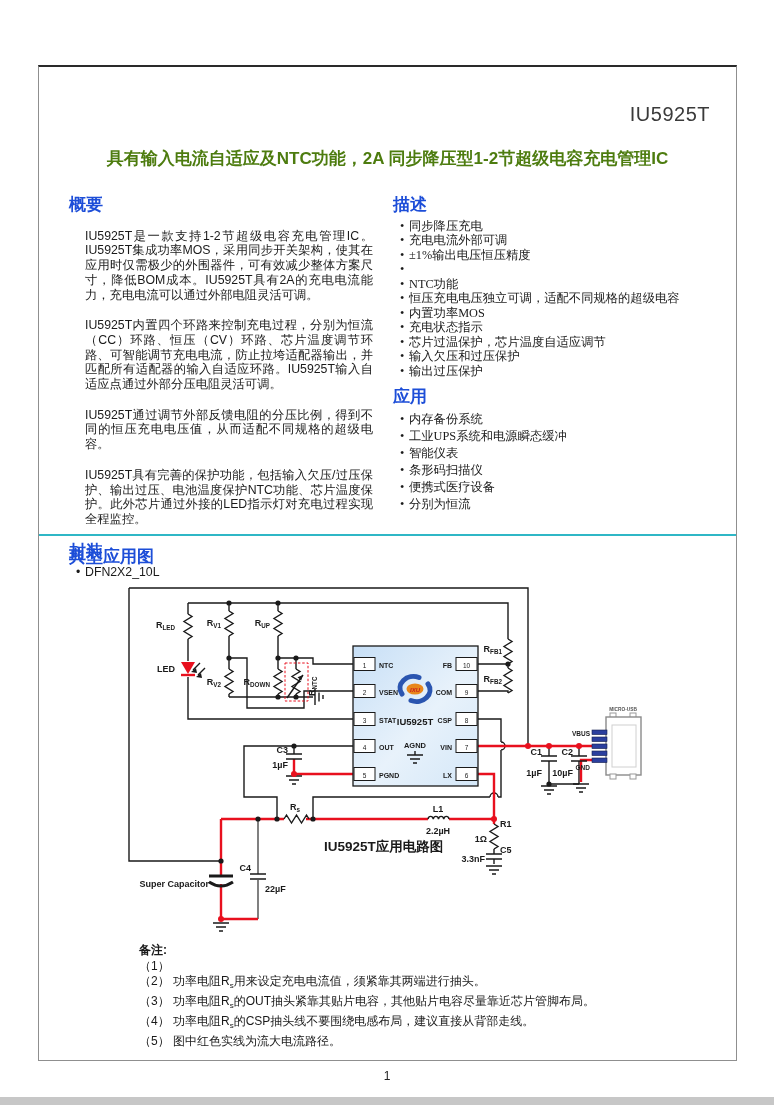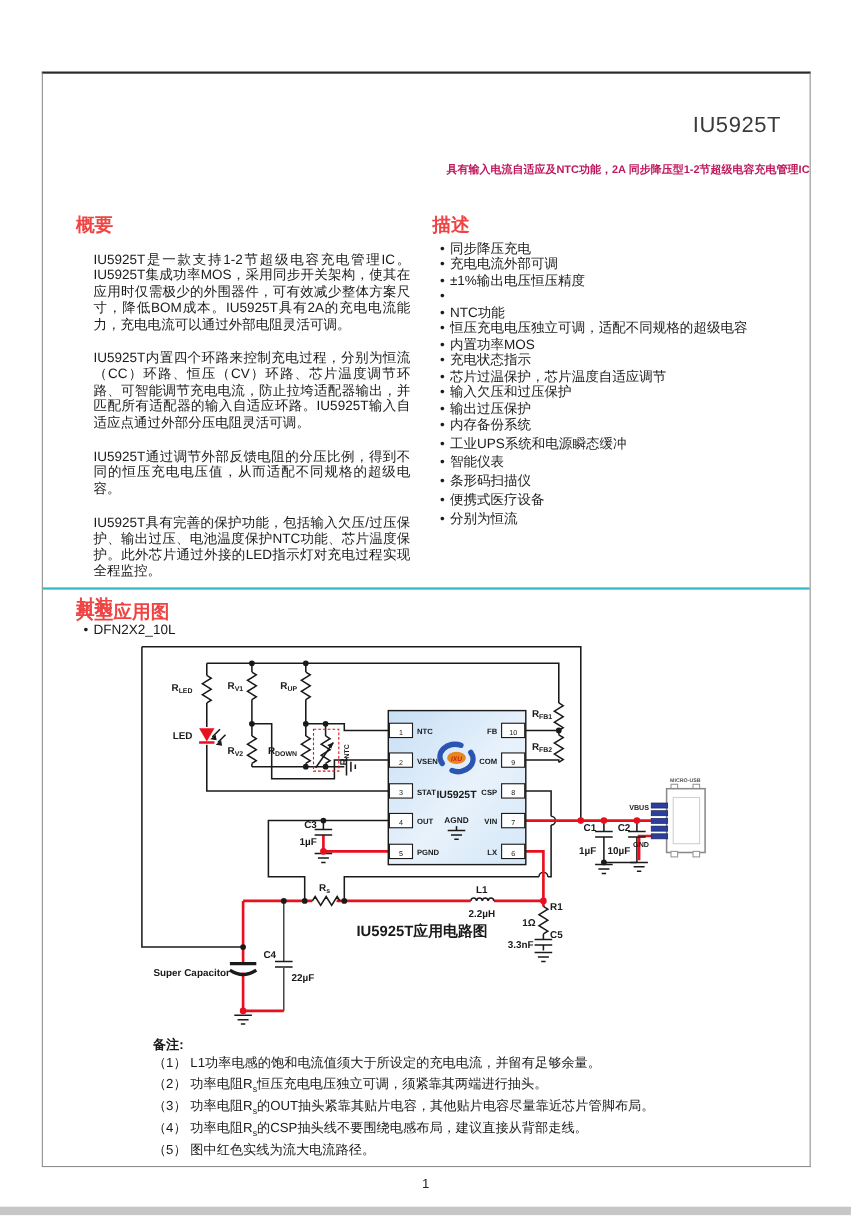--- a/index.html
+++ b/index.html
@@ -6,25 +6,25 @@
   body{font-family:"Liberation Sans","DejaVu Sans",sans-serif;color:#1a1a1a;}
   #page{position:relative;width:774px;height:1105px;background:#fff;overflow:hidden;}
   
   #logo{position:absolute;left:52px;top:6px;width:240px;height:58px;}
   .logo-cn{font-size:27px;font-weight:bold;letter-spacing:1px;line-height:1;}
   .logo-en{font-size:8.5px;font-style:italic;font-weight:bold;color:#3a3a3a;letter-spacing:1.6px;}
   
   #box{position:absolute;left:38px;top:65px;width:697px;height:993px;background:#fff;
        border:1px solid #8f8f8f;border-top:2px solid #2a2a2a;}
   .part-title{position:absolute;right:26px;top:36px;font-size:20px;color:#3a3a3a;letter-spacing:0.5px;}
-  .subtitle{position:absolute;left:0;top:80px;width:100%;text-align:right;font-size:10px;font-weight:bold;color:#be185d;}
-  .h2{font-size:17px;font-weight:bold;margin:0 0 6px 0;color:#ef4444;}
+  .subtitle{position:absolute;left:0;top:80px;width:100%;text-align:center;font-size:17px;font-weight:bold;color:#4d7c0f;}
+  .h2{font-size:17px;font-weight:bold;margin:0 0 6px 0;color:#1d4ed8;}
   .col{position:absolute;top:131px;font-size:12.3px;line-height:14.7px;}
   #col-left{left:30px;width:320px;text-align:justify;}
-  #col-right{left:354px;width:322px;}
+  #col-right{left:354px;width:322px;font-family:Liberation Serif, serif;}
   #col-left p{margin:16px;}
   .pkg-h{margin-top:18px;}
   .bullet{display:flex;}
   .bullet .dot{width:9px;flex:0 0 9px;margin-left:7px;}
   .b-desc{line-height:14.5px;}
   .b-app{line-height:17px;}
   .apps-h{margin-top:12px;}
   #teal-line{position:absolute;left:0;top:467px;width:100%;height:2px;background:#2fb7c6;}
   #typapp-h{position:absolute;left:30px;top:478px;}
   #circuit{position:absolute;left:42px;top:517px;}
@@ -111,20 +111,21 @@
           <span>芯片过温保护，芯片温度自适应调节</span>
         </div>
       <div class="bullet b-desc">
           <span class="dot">•</span>
           <span>输入欠压和过压保护</span>
         </div>
       <div class="bullet b-desc">
           <span class="dot">•</span>
           <span>输出过压保护</span>
         </div>
+      <div class="h2 apps-h">应用</div>
       <div class="bullet b-app">
           <span class="dot">•</span>
           <span>内存备份系统</span>
         </div>
       <div class="bullet b-app">
           <span class="dot">•</span>
           <span>工业UPS系统和电源瞬态缓冲</span>
         </div>
       <div class="bullet b-app">
           <span class="dot">•</span>
@@ -388,25 +389,24 @@
         </g>
 
         <text x="243" y="267" font-size="13.5" font-weight="bold" fill="#1a1a1a">IU5925T应用电路图</text>
       </svg>
     </div>
 
     <div id="notes">
       <div class="nh">备注:</div>
       <div class="note-line">
           <span class="note-num">（1）</span>
-          <span><span>L1功率电感的饱和电流值须大于所设定的充电电流，并留有足够余量。</span><sub></sub><span></span></span>
         </div>
       <div class="note-line">
           <span class="note-num">（2）</span>
-          <span><span>功率电阻R</span><sub>s</sub><span>恒压充电电压独立可调，须紧靠其两端进行抽头。</span></span>
+          <span><span>功率电阻R</span><sub>s</sub><span>用来设定充电电流值，须紧靠其两端进行抽头。</span></span>
         </div>
       <div class="note-line">
           <span class="note-num">（3）</span>
           <span><span>功率电阻R</span><sub>s</sub><span>的OUT抽头紧靠其贴片电容，其他贴片电容尽量靠近芯片管脚布局。</span></span>
         </div>
       <div class="note-line">
           <span class="note-num">（4）</span>
           <span><span>功率电阻R</span><sub>s</sub><span>的CSP抽头线不要围绕电感布局，建议直接从背部走线。</span></span>
         </div>
       <div class="note-line">

